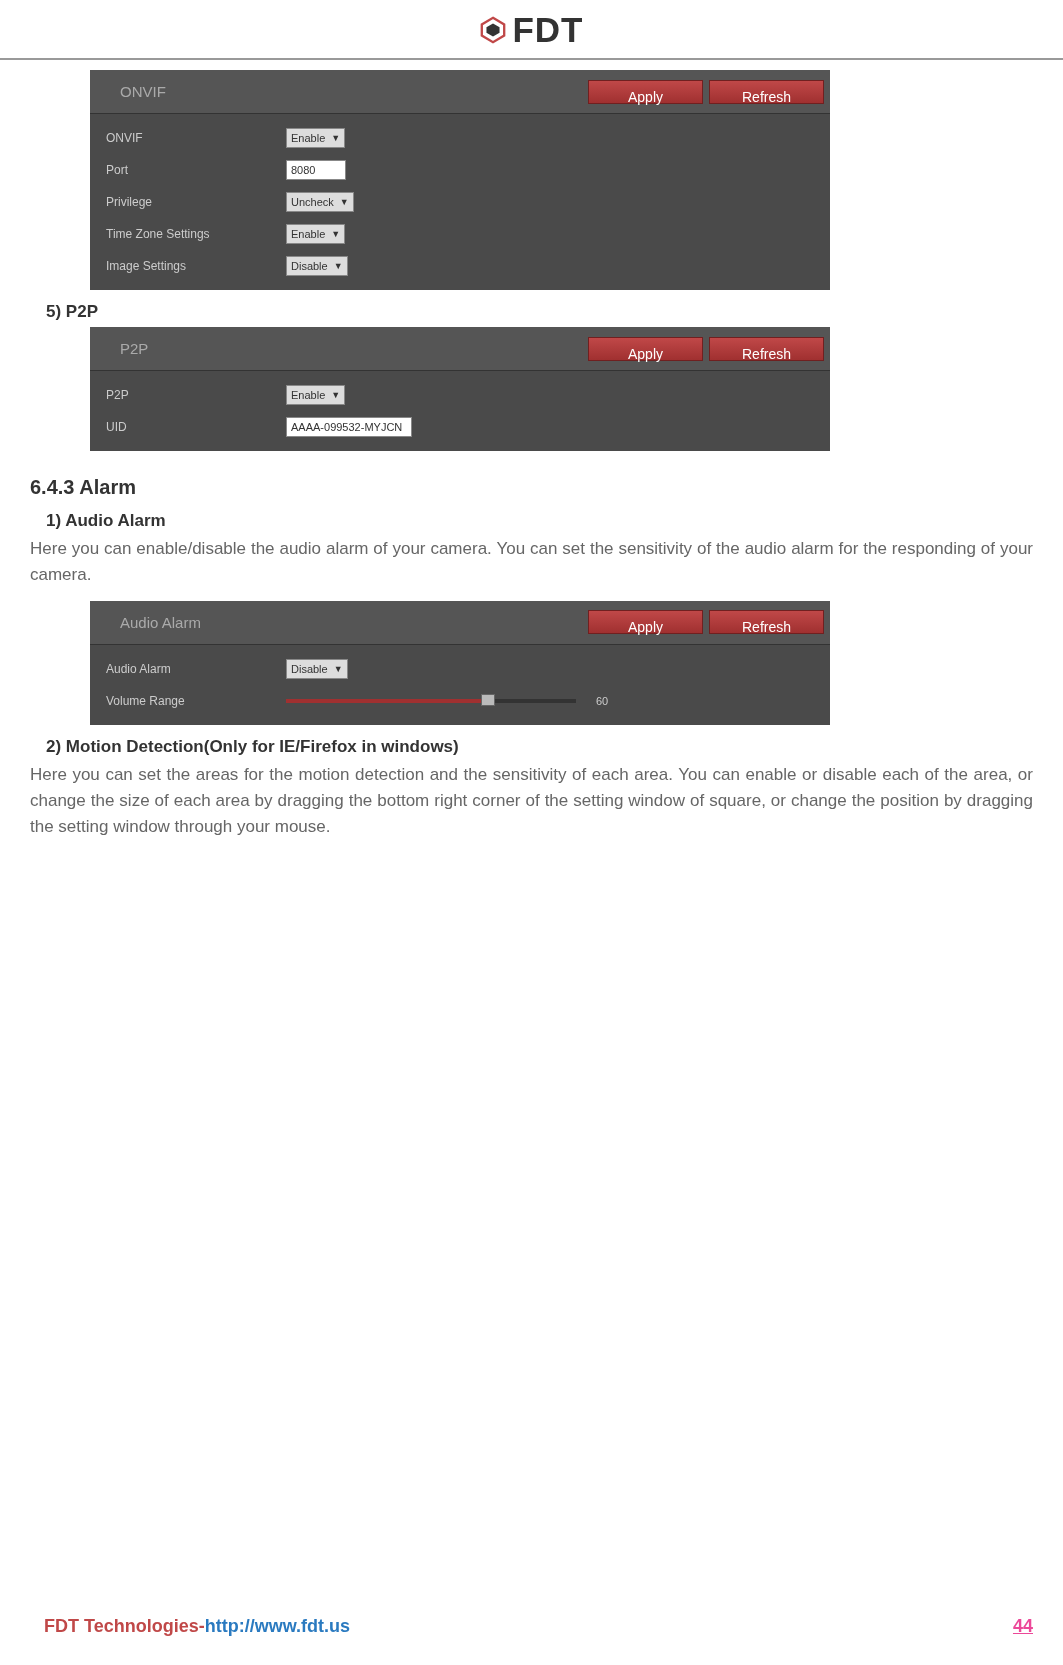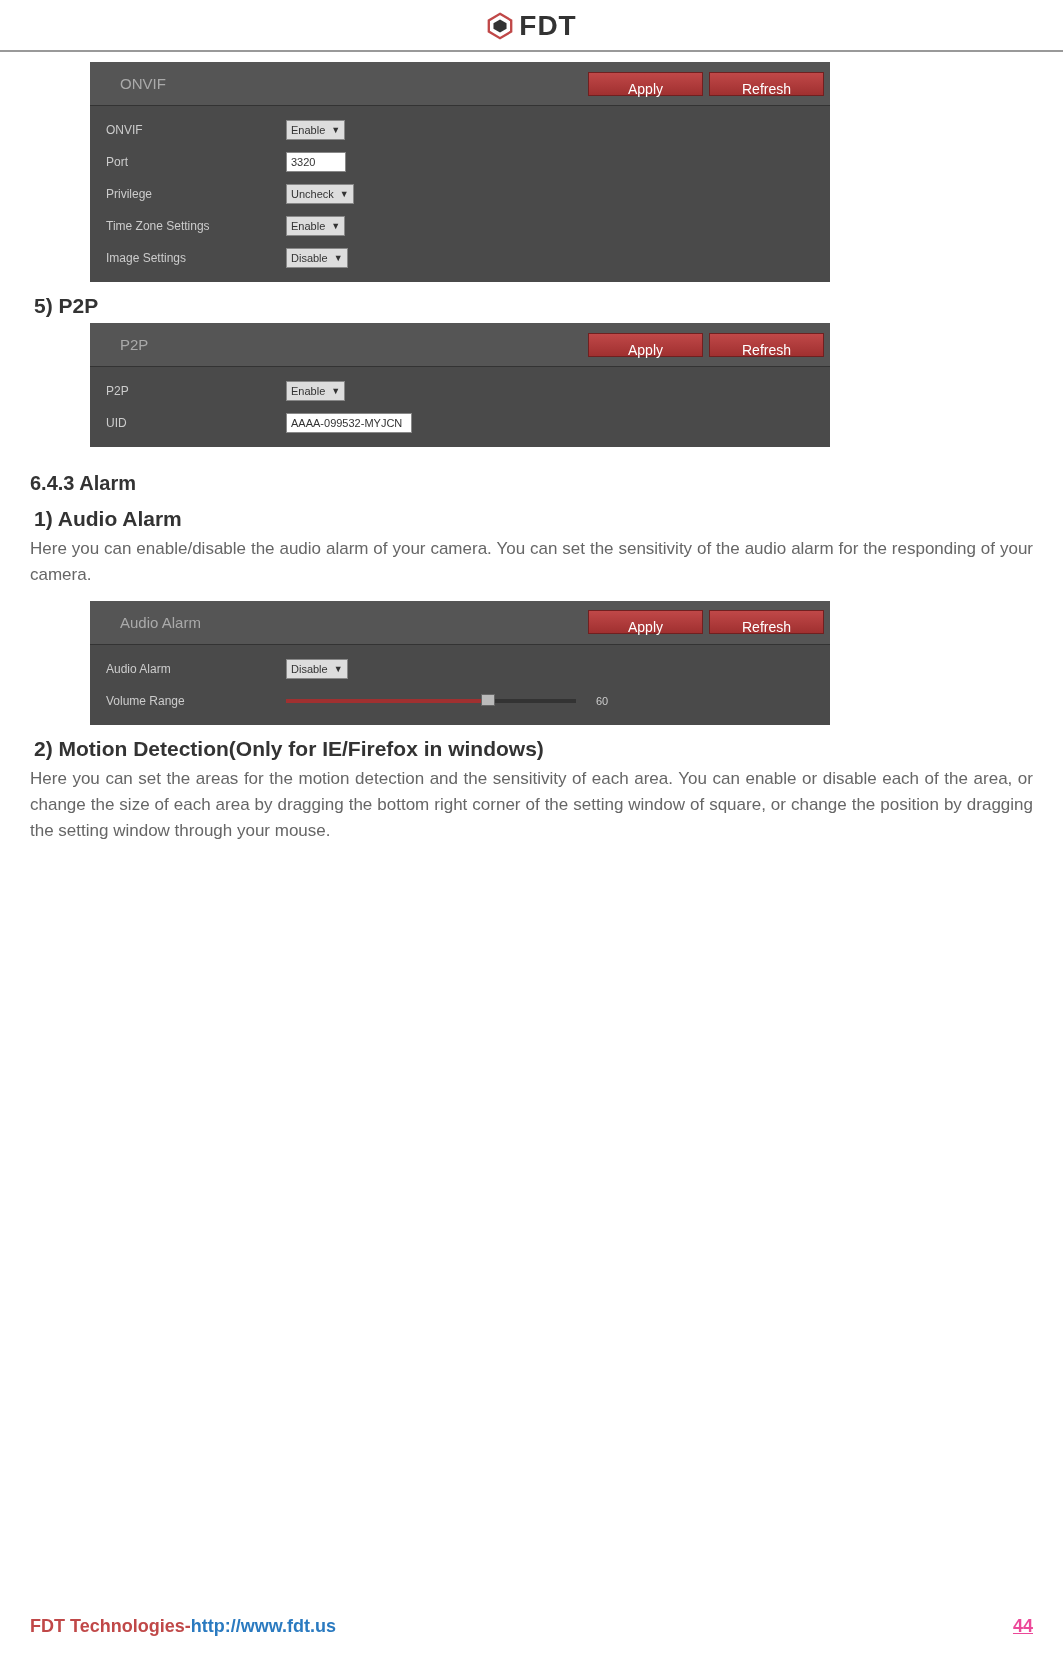--- a/index.html
+++ b/index.html
@@ -1,20 +1,20 @@
 <!DOCTYPE html>
 <html><head>
   <meta charset="utf-8">
   <style>
     * { margin: 0; padding: 0; box-sizing: border-box; }
     body { font-family: Arial, sans-serif; background: #fff; color: #333; }
     .page { width: 1063px; height: 1665px; position: relative; padding: 0 30px; }
     .header-logo { display: flex; justify-content: center; align-items: center; padding: 10px 0 8px; }
     .logo-icon { display: inline-flex; align-items: center; }
-    .logo-text { font-size: 28px; font-weight: bold; color: #333; letter-spacing: 1px; margin-left: 5px; }
+    .logo-text { font-size: 35px; font-weight: bold; color: #333; letter-spacing: 1px; margin-left: 5px; }
     .header-divider { border: none; border-top: 2px solid #999; margin: 0 -30px 10px; }
     
     .panel { background: #4a4a4a; margin: 0 auto 9px 60px; width: 740px; font-size: 13px; }
     .panel-header { display: flex; align-items: center; height: 44px; background: #555; border-bottom: 1px solid #333; }
     .panel-title { color: #aaa; padding-left: 30px; flex: 1; font-size: 15px; }
     .btn-apply, .btn-refresh { height: 24px; width: 115px; margin: 0 6px 0 0; color: #fff; font-size: 14px; text-align: center; line-height: 32px; cursor: pointer; }
     .btn-apply { background: linear-gradient(#c04848, #a03030); border: 1px solid #702020; }
     .btn-refresh { background: linear-gradient(#c04848, #a03030); border: 1px solid #702020; }
     .panel-body { padding: 8px 0; }
     .row { display: flex; align-items: center; height: 32px; padding-left: 16px; }
@@ -24,24 +24,24 @@
     .select-box .chev { margin-left: 6px; font-size: 9px; }
     .text-box { background: #fff; border: 1px solid #888; height: 20px; width: 60px; padding: 0 4px; font-size: 11px; color: #333; display: inline-flex; align-items: center; }
     .text-box.wide { width: 126px; }
     
     .slider-track { background: #a03030; height: 4px; width: 200px; position: relative; }
     .slider-remainder { background: #333; position: absolute; right: -90px; height: 4px; width: 90px; }
     .slider-handle { width: 14px; height: 12px; background: #bbb; border: 1px solid #666; position: absolute; top: -5px; left: 195px; }
     .slider-value { color: #ccc; font-size: 11px; margin-left: 110px; }
     
     .doc-h3 { font-size: 20px; font-weight: bold; color: #333; margin: 25px 0 5px; }
-    .doc-h4 { font-size: 21px; font-weight: bold; color: #333; margin: 12px 4px 5px; }
+    .doc-h4 { font-size: 17px; font-weight: bold; color: #333; margin: 12px 16px 5px; }
     .doc-p { font-size: 17px; color: #666; line-height: 1.55; text-align: justify; margin-bottom: 12px; }
     
-    .footer { position: absolute; bottom: 28px; left: 30px; right: 30px; display: flex; justify-content: space-between; font-size: 18px; }
+    .footer { position: absolute; bottom: 28px; left: 44px; right: 30px; display: flex; justify-content: space-between; font-size: 18px; }
     .footer-company { color: #c04848; font-weight: bold; }
     .footer-link { color: #2a7ac0; font-weight: bold; }
     .footer-page { color: #ec4899; font-weight: bold; text-decoration: underline; }
   </style>
 </head>
 <body>
 
 <div class="page">
 
   <div class="header-logo">
@@ -67,21 +67,21 @@
         <span class="row-control">
           <span class="select-box">
             <span>Enable</span>
             <span class="chev">▼</span>
           </span>
         </span>
       </div>
       <div class="row">
         <span class="row-label">Port</span>
         <span class="row-control">
-          <span class="text-box">3320</span>
+          <span class="text-box">8080</span>
         </span>
       </div>
       <div class="row">
         <span class="row-label">Privilege</span>
         <span class="row-control">
           <span class="select-box">
             <span>Uncheck</span>
             <span class="chev">▼</span>
           </span>
         </span>

